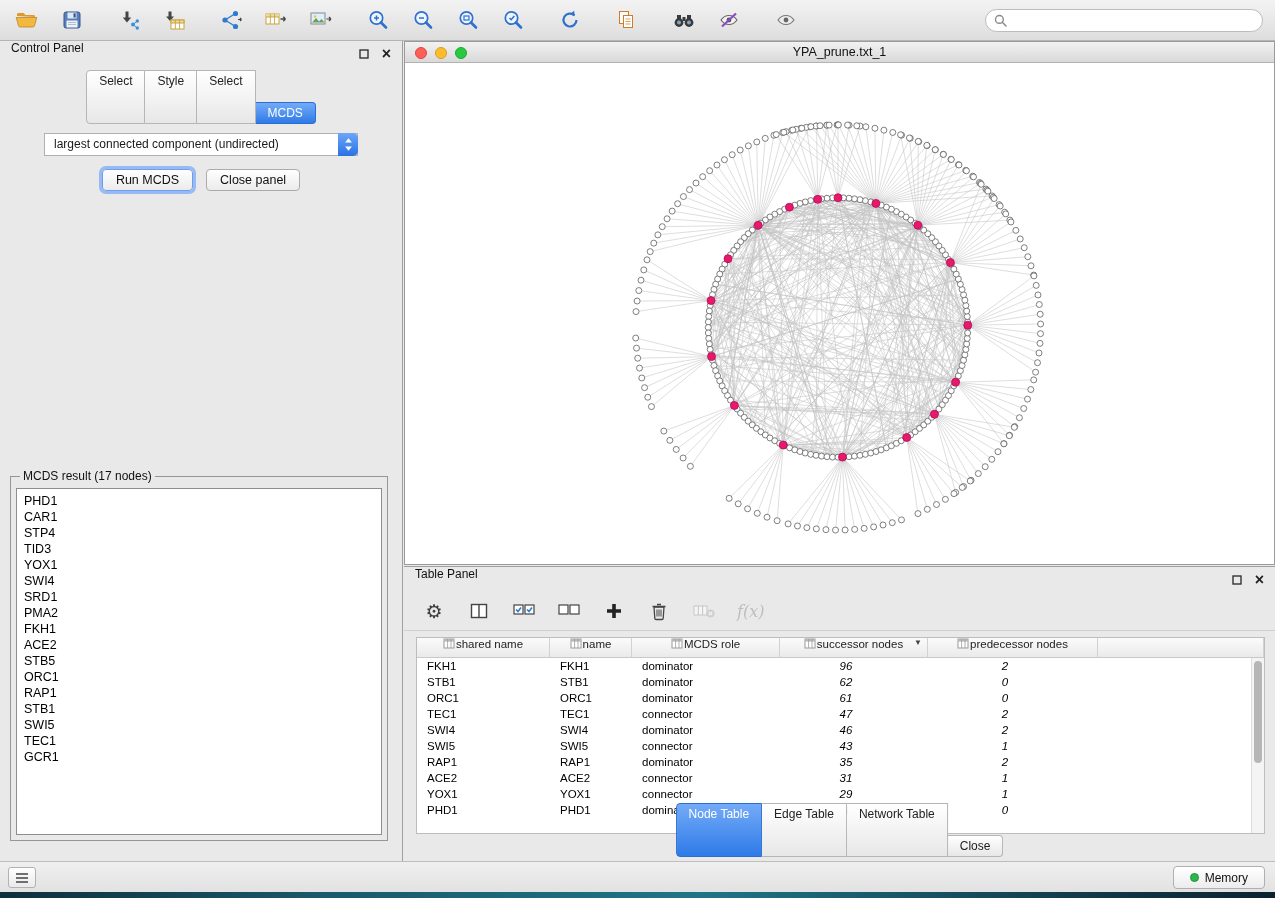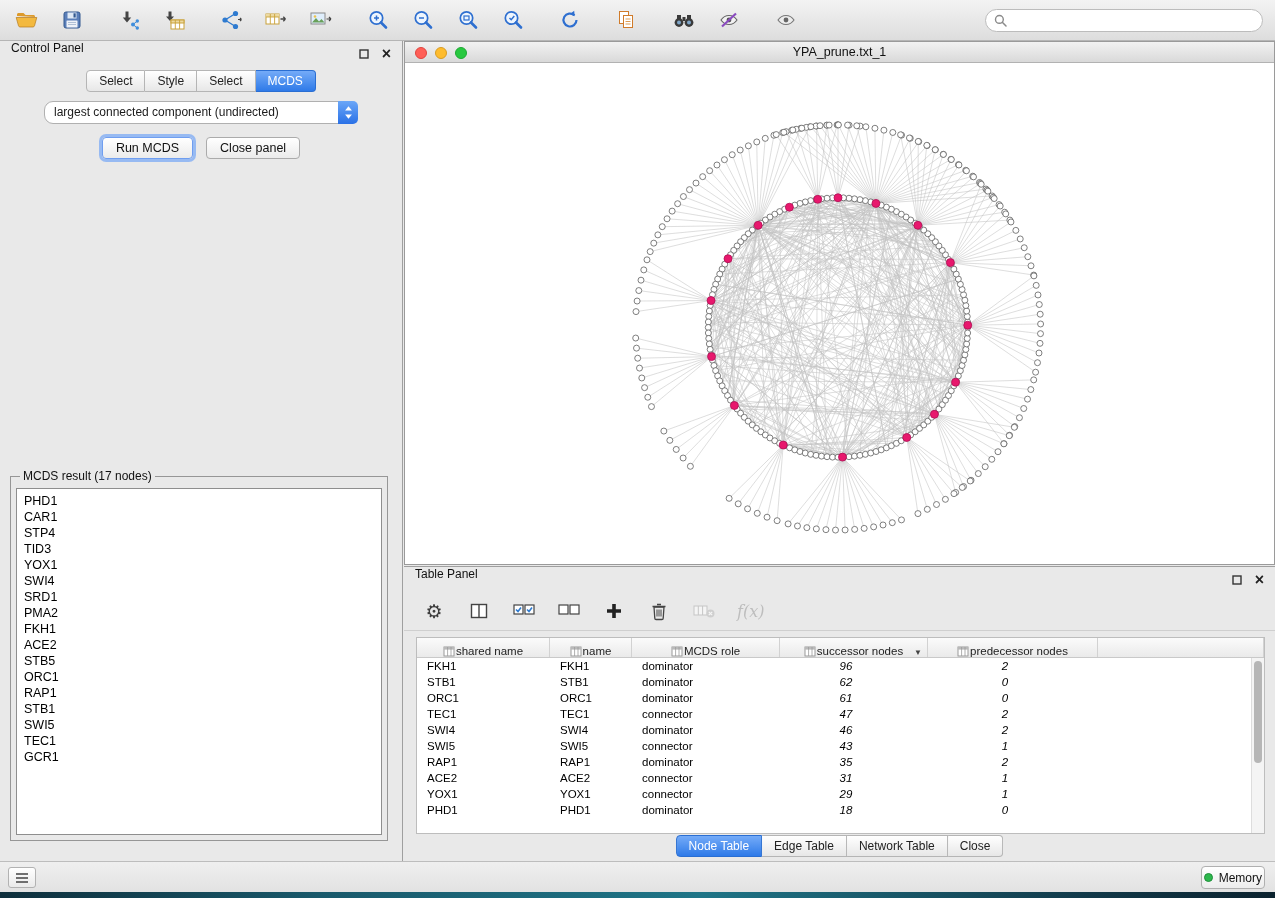--- a/index.html
+++ b/index.html
@@ -16,24 +16,24 @@
 
   
   .control-panel{position:absolute;top:41px;left:0;width:403px;bottom:36px;background:#e9e9e9;border-right:1px solid #9f9f9f;}
   .panel-title{height:25px;display:flex;padding:0 11px;font-size:12px;color:#111;}
   .panel-title .sp{flex:1;}
   .win-ic{margin-left:13px;color:#333;display:flex;align-items:center;}
   .close-x{font-size:16px;font-weight:bold;line-height:1;color:#222;}
   .cp-tabs{display:flex;justify-content:center;margin-top:4px;}
   .tab{padding:3px 12px;font-size:12px;background:linear-gradient(#ffffff,#e7e7e7);border:1px solid #b5b5b5;border-left:none;color:#222;white-space:nowrap;}
   .tab:first-child{border-left:1px solid #b5b5b5;border-radius:4px 0 0 4px;}
-  .tab:last-child{border-radius:0 4px 4px 0;}
+  .tab:last-child{border-radius:0 4px 4px 0;margin-top:32px;}
   .tab.sel{background:linear-gradient(#74abf8,#2e7ae8);color:#fff;border-color:#2a6ed2;}
   .opt-label{text-align:center;margin-top:23px;font-size:12.5px;}
-  .dropdown{position:relative;width:314px;height:23px;margin:9px auto 0;background:#fff;border:1px solid #b0b0b0;border-radius:9px;font-size:12px;line-height:21px;padding-left:9px;}
+  .dropdown{position:relative;width:314px;height:23px;margin:9px auto 0;background:#fff;border:1px solid #b0b0b0;border-radius:0;font-size:12px;line-height:21px;padding-left:9px;}
   .dd-step{position:absolute;right:-1px;top:-1px;width:20px;height:23px;background:linear-gradient(#6ba7f8,#2a71e6);border-radius:0 5px 5px 0;display:flex;align-items:center;justify-content:center;}
   .btn-row{display:flex;justify-content:center;gap:13px;margin-top:13px;}
   .btn{padding:3px 13px;font-size:12.5px;background:linear-gradient(#ffffff,#ebebeb);border:1px solid #ababab;border-radius:4px;color:#111;}
   .btn.focus{box-shadow:0 0 0 3px rgba(84,148,250,.55);border-color:#6f9ef0;}
   .mcds-fieldset{position:absolute;left:10px;right:14px;top:428px;bottom:21px;border:1px solid #969696;padding:5px;}
   .mcds-fieldset legend{font-size:12px;padding:0 3px;margin-left:4px;color:#111;}
   .mcds-list{height:100%;background:#fff;border:1px solid #8e8e8e;overflow:hidden;padding:4px 7px;font-size:12.5px;line-height:16px;color:#000;}
 
   
   .right{position:absolute;left:404px;top:41px;right:0;bottom:36px;}
@@ -46,36 +46,36 @@
 
   
   .tablepanel{position:absolute;left:0;right:0;top:525px;bottom:0;background:#e9e9e9;border-top:1px solid #9f9f9f;}
   .tp-toolbar{display:flex;align-items:center;gap:21px;height:39px;padding:0 18px;border-bottom:1px solid #cfcfcf;}
   .tp-btn{display:flex;align-items:center;justify-content:center;min-width:24px;height:26px;}
   .tp-btn.disabled{opacity:.55;text-align:center;}
   .gear-glyph{font-size:19px;color:#3c3c3c;line-height:1;}
   .fx{font-family:"DejaVu Serif",serif;font-style:italic;font-size:16px;color:#9a9a9a;}
   .tbl{position:absolute;left:12px;right:10px;top:70px;bottom:28px;background:#fff;border:1px solid #bdbdbd;overflow:hidden;}
   .thead{display:flex;height:20px;border-bottom:1px solid #c9c9c9;background:linear-gradient(#fbfbfb,#eaeaea);}
-  .th{display:flex;align-items:flex-end;justify-content:center;gap:1px;font-size:11.5px;border-right:1px solid #d2d2d2;position:relative;color:#222;}
+  .th{display:flex;align-items:flex-start;justify-content:center;gap:1px;font-size:11.5px;border-right:1px solid #d2d2d2;position:relative;color:#222;}
   .sort-ar{position:absolute;right:5px;font-size:8px;color:#444;}
   .tbody{position:absolute;left:0;right:13px;top:20px;bottom:0;}
   .trow{display:flex;height:16px;align-items:center;font-size:11.5px;color:#000;}
   .td{overflow:hidden;white-space:nowrap;}
   .td.txt{padding-left:10px;text-align:left;}
   .td.num{text-align:center;padding-right:16px;font-style:italic;}
   .c0{width:133px}.c1{width:82px}.c2{width:148px}.c3{width:148px}.c4{width:170px}.cf{flex:1}
   .vscroll{position:absolute;top:20px;right:0;bottom:0;width:13px;background:#f4f4f4;border-left:1px solid #ddd;}
   .vthumb{position:absolute;top:3px;left:2px;width:8px;height:102px;background:#b6b6b6;border-radius:4px;}
   .tp-tabs{position:absolute;bottom:5px;left:50%;transform:translateX(-50%);display:flex;}
 
   
   .statusbar{position:absolute;left:0;right:0;bottom:6px;height:31px;background:linear-gradient(#efefef,#e2e2e2);border-top:1px solid #bdbdbd;}
   .sb-left{position:absolute;left:8px;top:5px;width:28px;height:21px;border:1px solid #b2b2b2;border-radius:3px;background:linear-gradient(#fff,#eaeaea);display:flex;align-items:center;justify-content:center;}
-  .memory-btn{position:absolute;right:10px;top:4px;height:23px;padding:0 2px;border:1px solid #b0b0b0;border-radius:4px;background:linear-gradient(#ffffff,#ececec);display:flex;align-items:center;gap:6px;font-size:12px;color:#111;}
+  .memory-btn{position:absolute;right:10px;top:4px;height:23px;padding:0 16px;border:1px solid #b0b0b0;border-radius:4px;background:linear-gradient(#ffffff,#ececec);display:flex;align-items:center;gap:6px;font-size:12px;color:#111;}
   .mem-dot{width:9px;height:9px;border-radius:50%;background:#2db84d;border:1px solid #1f8f3a;}
   .desktop{position:absolute;left:0;right:0;bottom:0;height:6px;background:linear-gradient(90deg,#0e2f3c,#19596b 25%,#1f7587 55%,#123a4a 85%,#0b222e);}
 </style>
 </head>
 <body>
 
 <div class="screen">
 
   <div class="toolbar">
     <div id="tb-groups" style="display:flex;align-items:center;">

